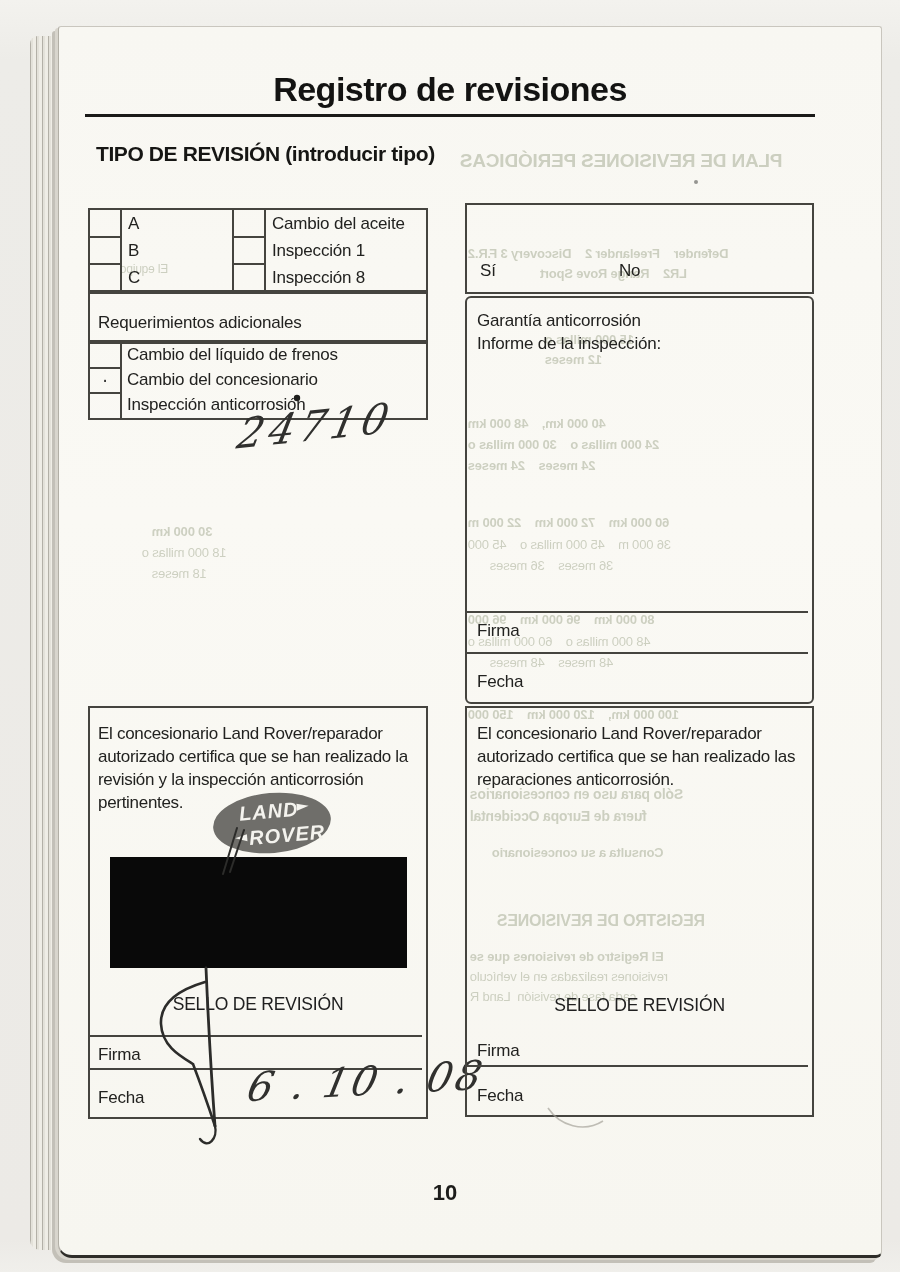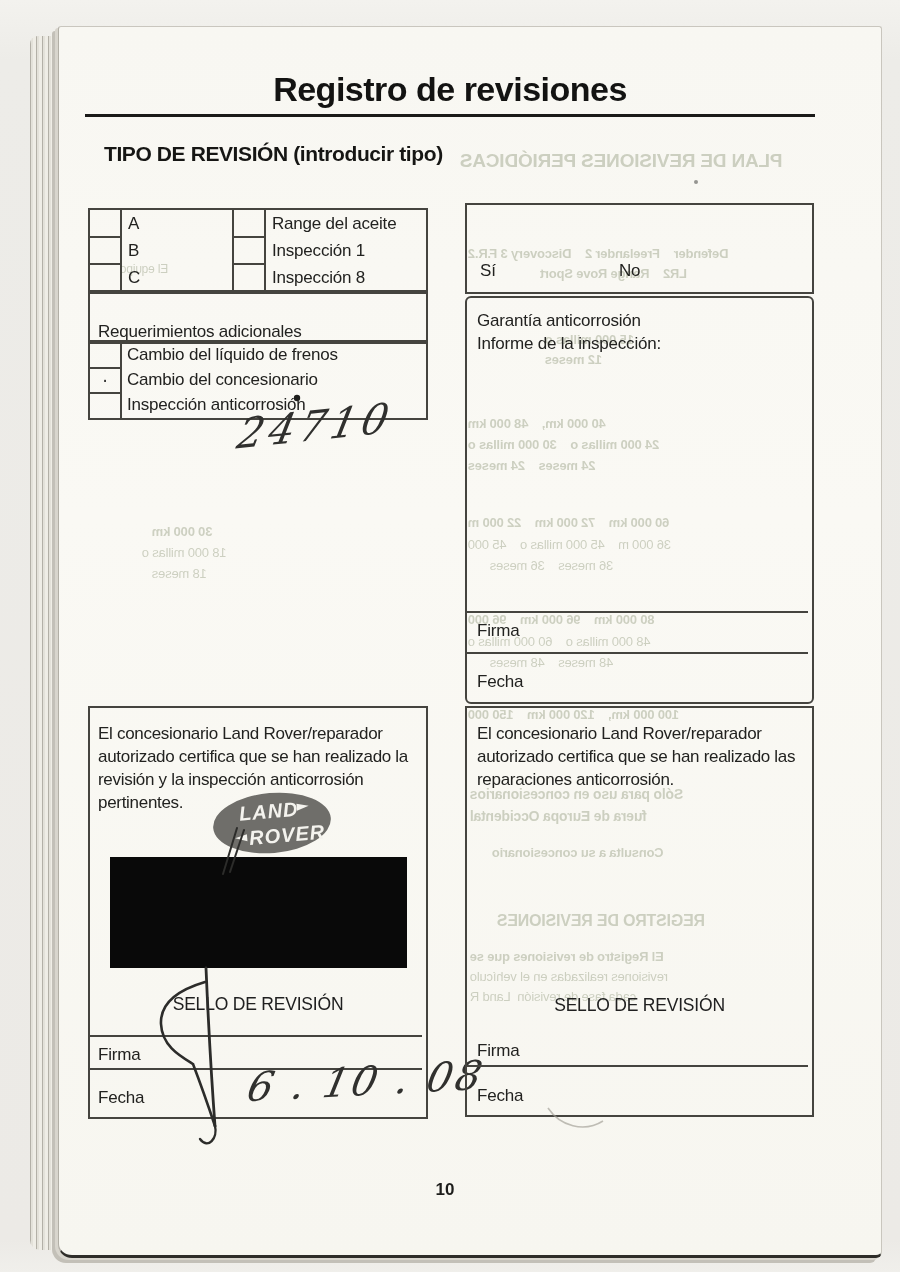--- a/index.html
+++ b/index.html
@@ -34,21 +34,21 @@
   .title{font-size:34px;font-weight:bold;letter-spacing:-.5px;text-align:center;color:#131312;}
   .rule{background:#1a1a18;height:3px;}
   .h2{font-size:21px;font-weight:bold;letter-spacing:-.4px;color:#161614;}
   .box{border:2px solid #45443f;}
   .lbl{font-size:17px;letter-spacing:-.2px;color:#222220;line-height:22px;}
   .vline{width:2px;background:#45443f;position:absolute;}
   .hline{height:2px;background:#45443f;position:absolute;}
   .mark{font-size:20px;text-align:center;color:#3a3a38;}
   .stamp{font-size:17.5px;letter-spacing:-.2px;text-align:center;color:#202020;width:100%;}
   .para{font-size:17px;letter-spacing:-.3px;line-height:23px;color:#222220;}
-  .pageno{font-size:17px;font-weight:bold;text-align:center;}
+  .pageno{font-size:22px;font-weight:bold;text-align:center;}
   .hand{
     font-style:italic;color:#30302e;
     font-family:"DejaVu Serif","Liberation Serif",serif;
   }
   .odo{font-size:41px;letter-spacing:5px;transform:rotate(-6deg) skewX(-18deg);}
   .dateh{font-size:40px;letter-spacing:3px;transform:rotate(-3deg) skewX(-15deg);}
   .redact{background:#090909;}
   svg.overlay{position:absolute;left:0;top:0;z-index:4;pointer-events:none;}
   .logo{z-index:3;}
 </style>
@@ -84,46 +84,46 @@
     <div class="bleed" style="left: 152px; top: 524px; font-size: 13px; font-weight: bold;">30 000 km</div>
     <div class="bleed" style="left: 142px; top: 545px; font-size: 13px;">18 000 millas o</div>
     <div class="bleed" style="left: 152px; top: 566px; font-size: 13px;">18 meses</div>
     <div class="bleed" style="left: 120px; top: 262px; font-size: 12px;">El equipo</div>
   </div>
 
 <div class="abs" id="content">
 
   <div class="abs title" style="left:85px;top:70px;width:730px;">Registro de revisiones</div>
   <div class="abs rule" style="left:85px;top:114px;width:730px;"></div>
-  <div class="abs h2" style="left:104px;top:142px;">TIPO DE REVISIÓN (introducir tipo)</div>
+  <div class="abs h2" style="left:96px;top:142px;">TIPO DE REVISIÓN (introducir tipo)</div>
 
   <div class="abs box" style="left:88px;top:208px;width:336px;height:82px;">
     <div class="vline" style="left:30px;top:0;height:82px;"></div>
     <div class="hline" style="left:0;top:26px;width:30px;"></div>
     <div class="hline" style="left:0;top:53px;width:30px;"></div>
     <div class="vline" style="left:142px;top:0;height:82px;"></div>
     <div class="vline" style="left:174px;top:0;height:82px;"></div>
     <div class="hline" style="left:142px;top:26px;width:32px;"></div>
     <div class="hline" style="left:142px;top:53px;width:32px;"></div>
     <div class="abs mark" style="left:0;top:2px;width:30px;"></div>
     <div class="abs mark" style="left:0;top:29px;width:30px;"></div>
     <div class="abs mark" style="left:0;top:56px;width:30px;"></div>
     <div class="abs lbl" style="left:38px;top:3px;">A</div>
     <div class="abs lbl" style="left:38px;top:30px;">B</div>
     <div class="abs lbl" style="left:38px;top:57px;">C</div>
     <div class="abs mark" style="left:142px;top:2px;width:32px;"></div>
     <div class="abs mark" style="left:142px;top:29px;width:32px;"></div>
     <div class="abs mark" style="left:142px;top:56px;width:32px;"></div>
-    <div class="abs lbl" style="left:182px;top:3px;">Range del aceite</div>
+    <div class="abs lbl" style="left:182px;top:3px;">Cambio del aceite</div>
     <div class="abs lbl" style="left:182px;top:30px;">Inspección 1</div>
     <div class="abs lbl" style="left:182px;top:57px;">Inspección 8</div>
   </div>
 
   <div class="abs box" style="left:88px;top:290px;width:336px;height:50px;">
-    <div class="abs lbl" style="left:8px;top:29px;">Requerimientos adicionales</div>
+    <div class="abs lbl" style="left:8px;top:20px;">Requerimientos adicionales</div>
   </div>
 
   <div class="abs box" style="left:88px;top:340px;width:336px;height:76px;">
     <div class="vline" style="left:30px;top:0;height:76px;"></div>
     <div class="hline" style="left:0;top:25px;width:30px;"></div>
     <div class="hline" style="left:0;top:50px;width:30px;"></div>
     <div class="abs mark" style="left:0;top:1px;width:30px;"></div>
     <div class="abs mark" style="left:0;top:26px;width:30px;">·</div>
     <div class="abs mark" style="left:0;top:51px;width:30px;"></div>
     <div class="abs lbl" style="left:37px;top:2px;">Cambio del líquido de frenos</div>

